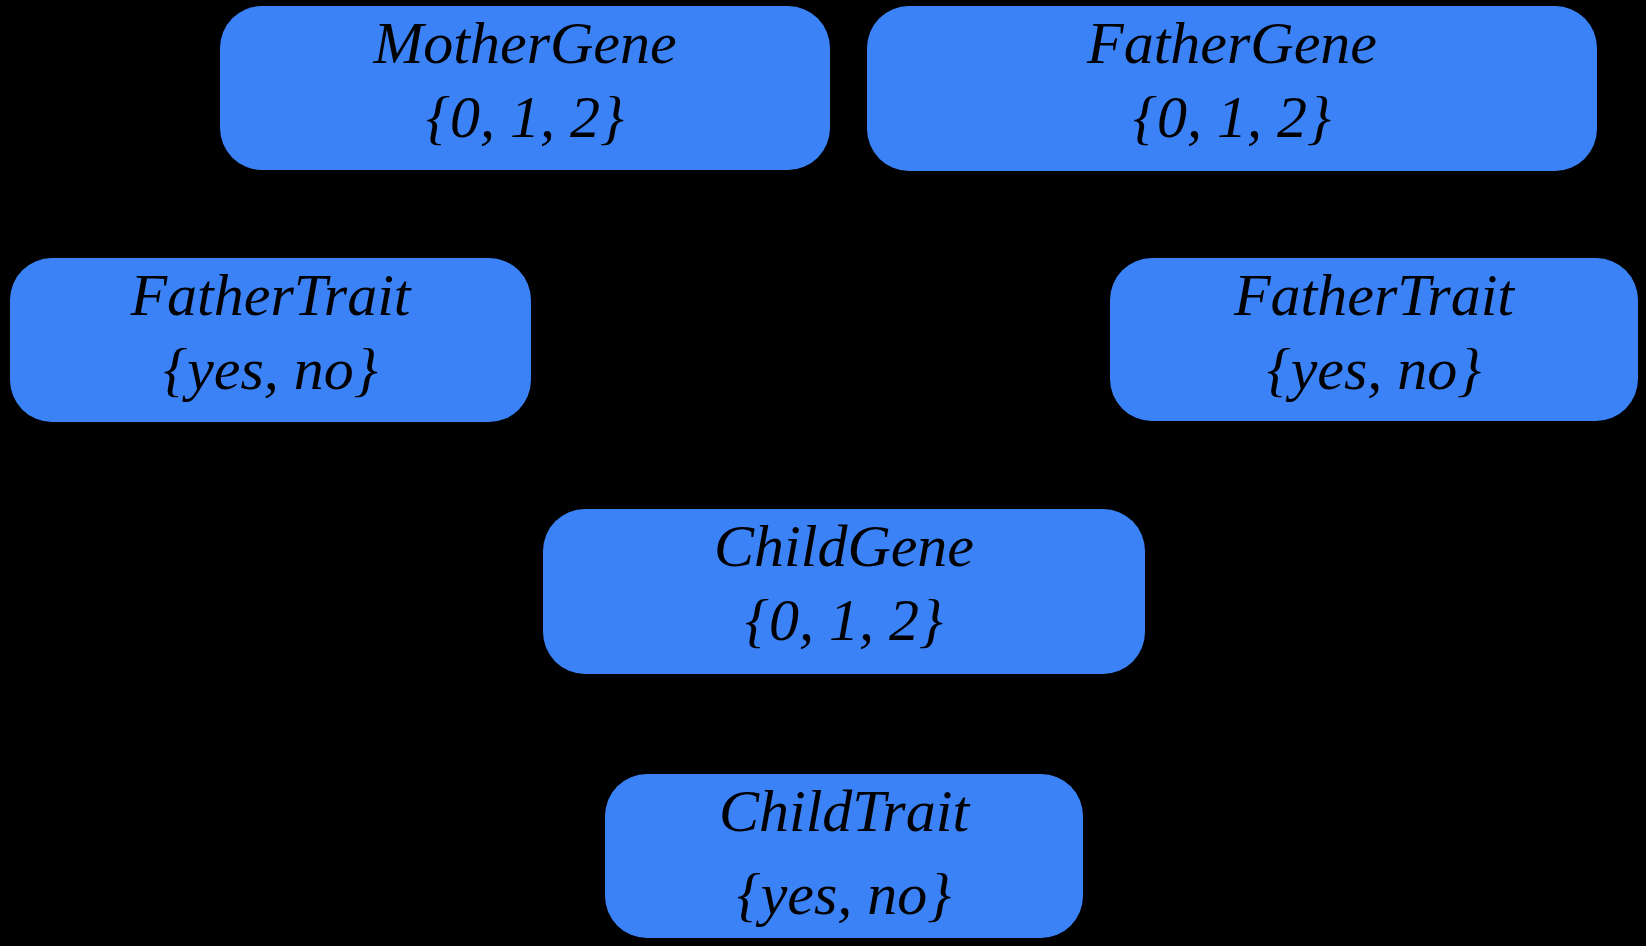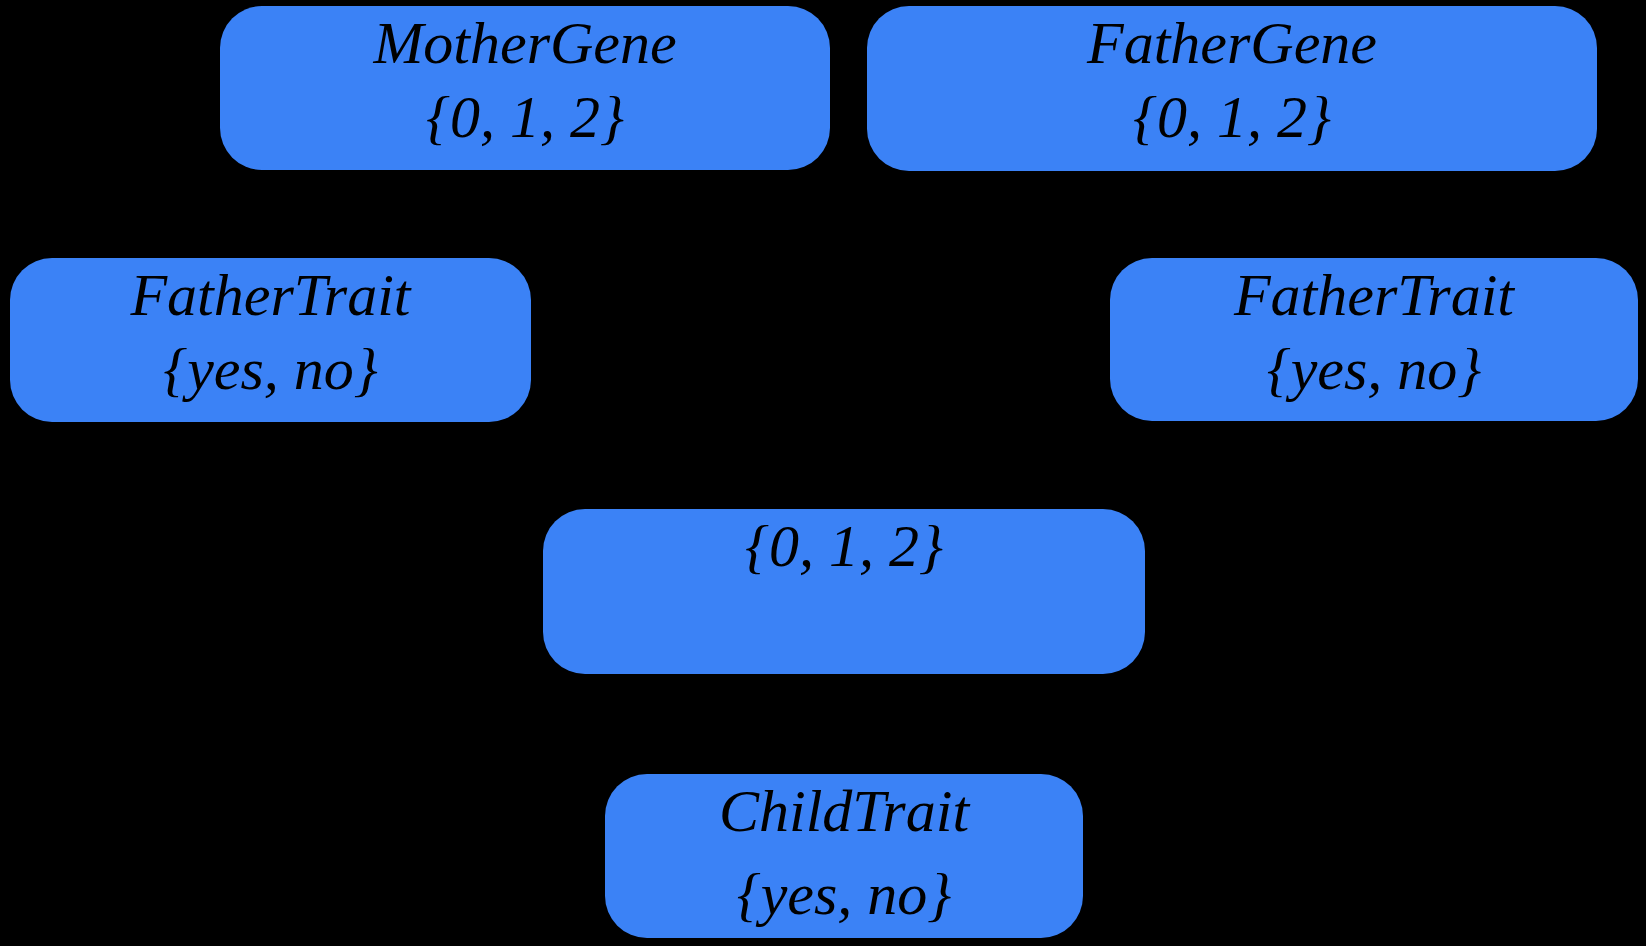--- a/index.html
+++ b/index.html
@@ -61,20 +61,21 @@
     <span class="node-label">FatherTrait</span>
     <span class="node-domain">{yes, no}</span>
   </div>
 
   <div class="node" id="node-father-trait">
     <span class="node-label">FatherTrait</span>
     <span class="node-domain">{yes, no}</span>
   </div>
 
   <div class="node" id="node-child-gene">
+    <span class="node-label">ChildGene</span>
     <span class="node-domain">{0, 1, 2}</span>
   </div>
 
   <div class="node" id="node-child-trait">
     <span class="node-label">ChildTrait</span>
     <span class="node-domain">{yes, no}</span>
   </div>
 
 </div>
 

